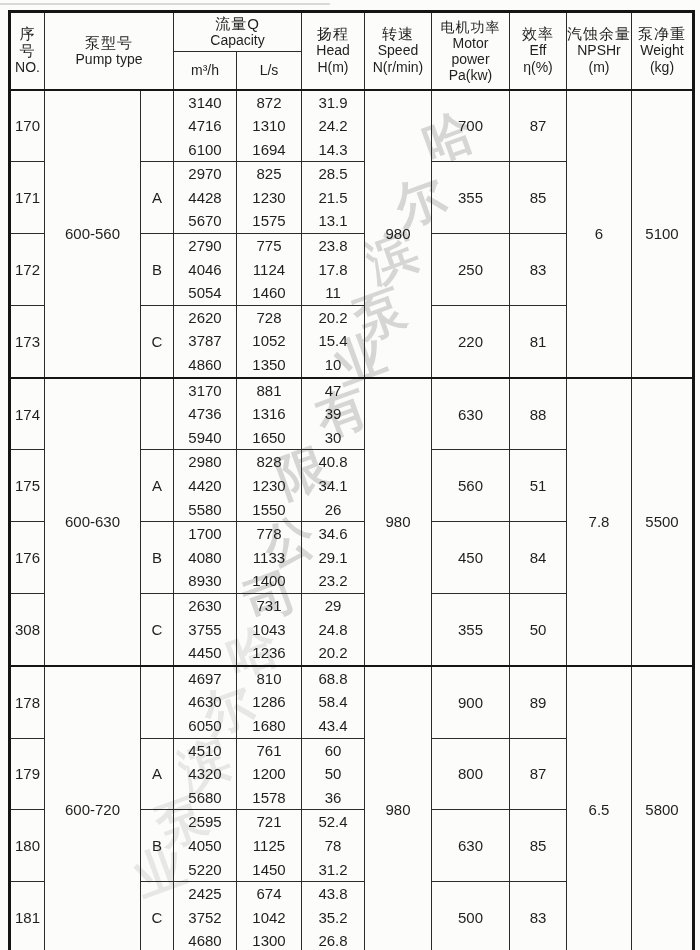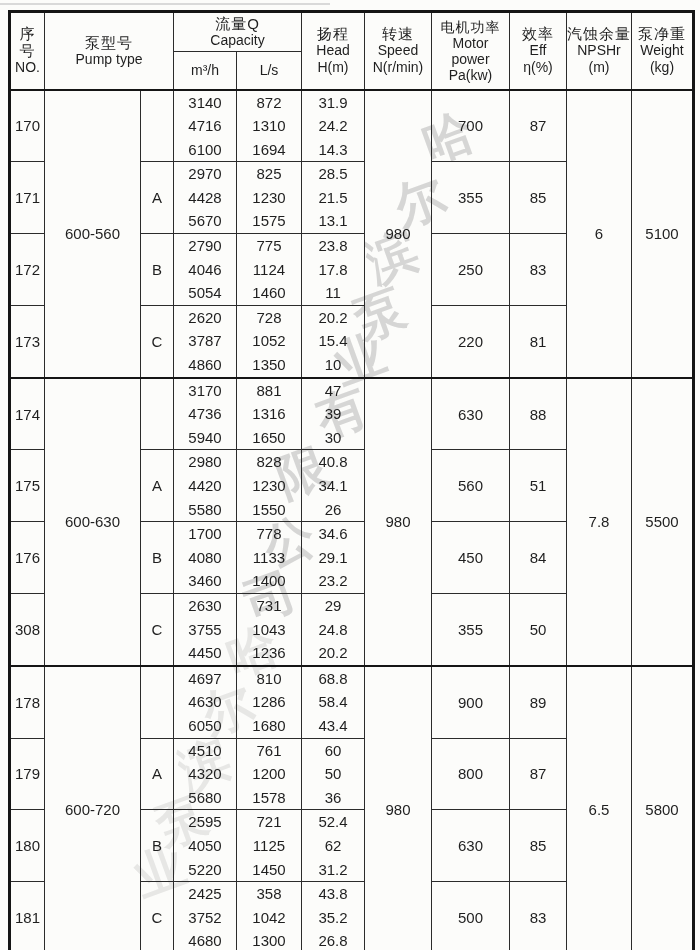--- a/index.html
+++ b/index.html
@@ -270,21 +270,21 @@
         </td>
     <td>560</td>
     <td>51</td>
   </tr>
   <tr class="row">
     <td>176</td>
     <td class="variant">B</td>
     <td>
           <div class="ln">1700</div>
           <div class="ln">4080</div>
-          <div class="ln">3460</div>
+          <div class="ln">8930</div>
         </td>
     <td>
           <div class="ln">778</div>
           <div class="ln">1133</div>
           <div class="ln">1400</div>
         </td>
     <td>
           <div class="ln">34.6</div>
           <div class="ln">29.1</div>
           <div class="ln">23.2</div>
@@ -368,36 +368,36 @@
           <div class="ln">4050</div>
           <div class="ln">5220</div>
         </td>
     <td>
           <div class="ln">721</div>
           <div class="ln">1125</div>
           <div class="ln">1450</div>
         </td>
     <td>
           <div class="ln">52.4</div>
-          <div class="ln">62</div>
+          <div class="ln">78</div>
           <div class="ln">31.2</div>
         </td>
     <td>630</td>
     <td>85</td>
   </tr>
   <tr class="row">
     <td>181</td>
     <td class="variant">C</td>
     <td>
           <div class="ln">2425</div>
           <div class="ln">3752</div>
           <div class="ln">4680</div>
         </td>
     <td>
-          <div class="ln">358</div>
+          <div class="ln">674</div>
           <div class="ln">1042</div>
           <div class="ln">1300</div>
         </td>
     <td>
           <div class="ln">43.8</div>
           <div class="ln">35.2</div>
           <div class="ln">26.8</div>
         </td>
     <td>500</td>
     <td>83</td>

